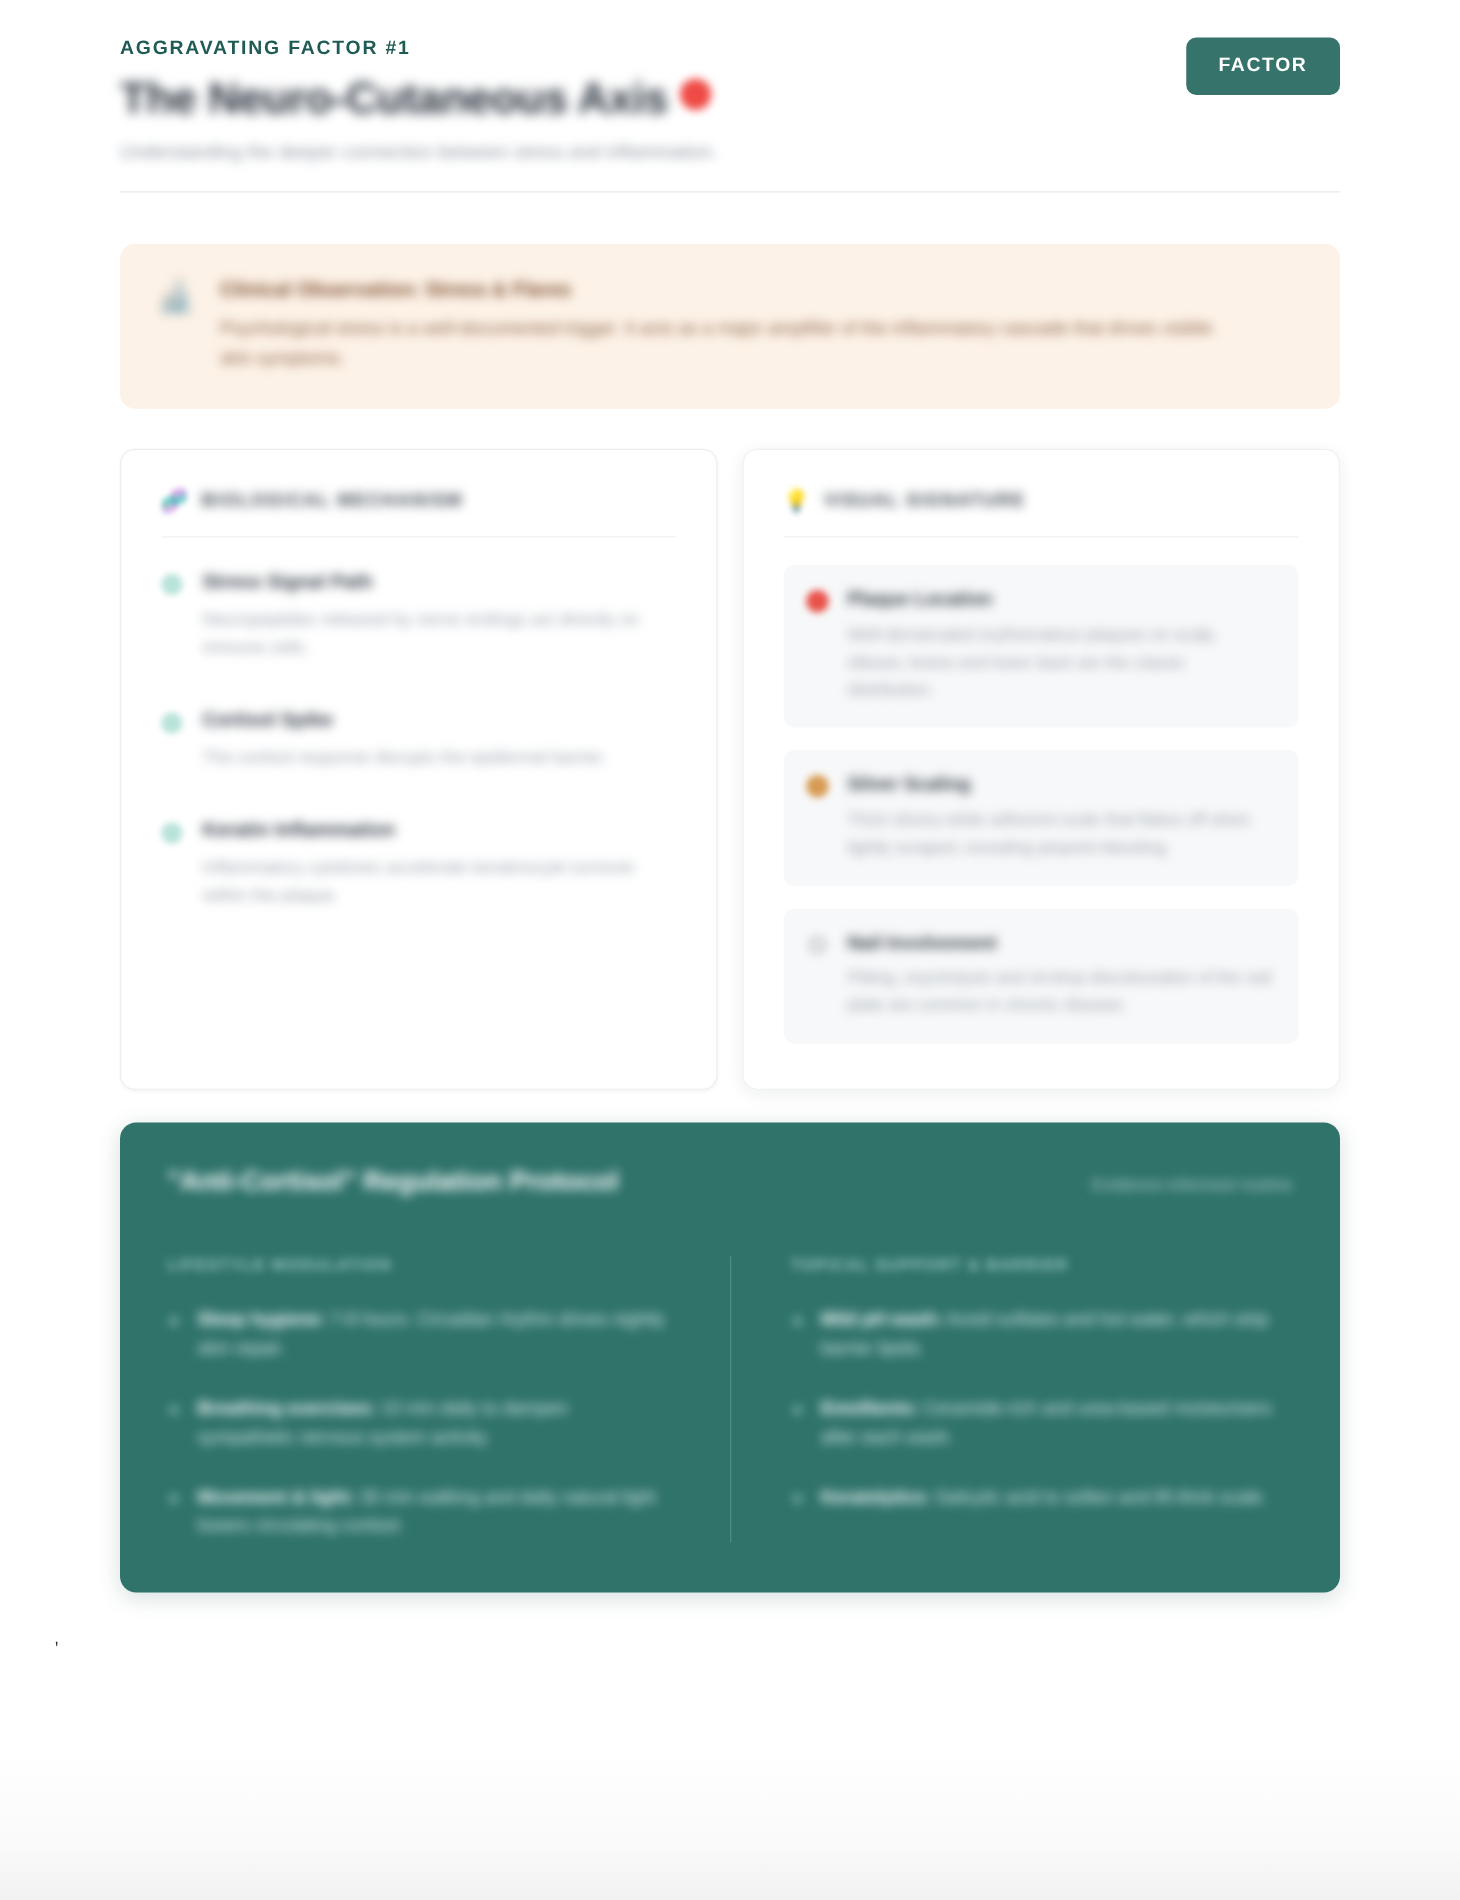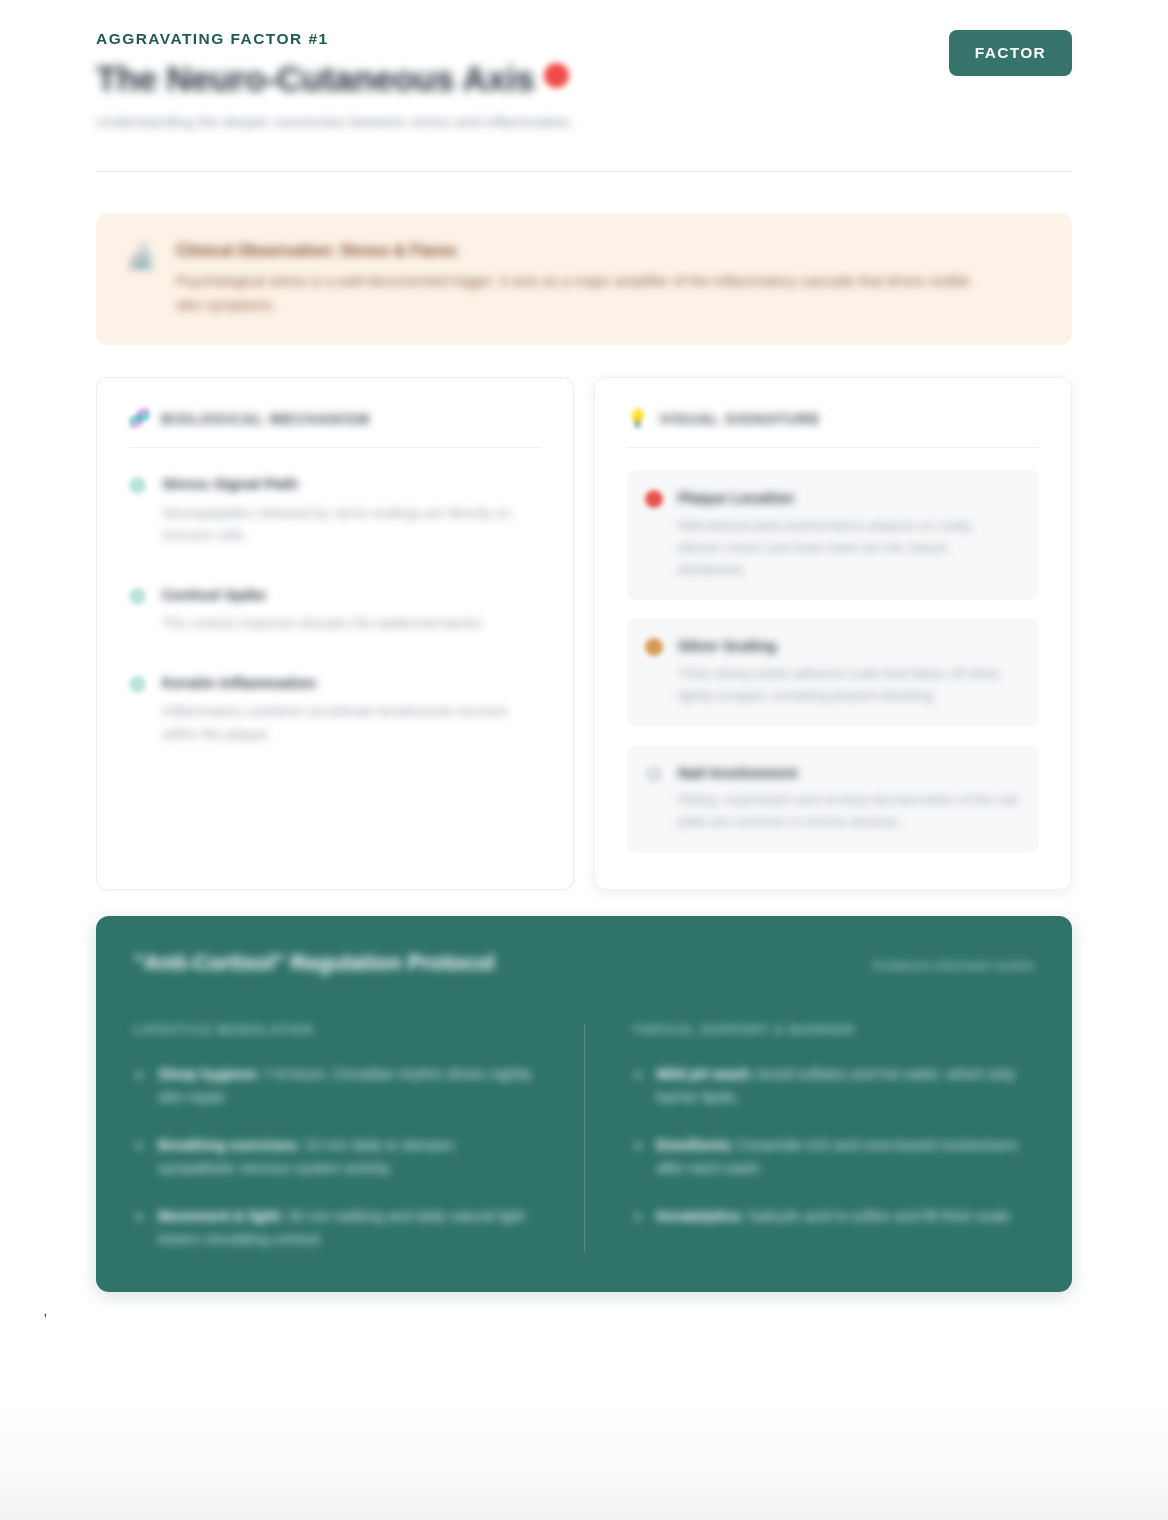--- a/index.html
+++ b/index.html
@@ -23,21 +23,21 @@
     position: absolute;
     left: 96px;
     top: 0;
     width: 976px;
   }
 
   
   .header {
     position: relative;
     padding-top: 30px;
-    padding-bottom: 38px;
+    padding-bottom: 20px;
     border-bottom: 1px solid #e8eaec;
   }
 
   .eyebrow {
     font-size: 15.5px;
     font-weight: 700;
     letter-spacing: 1.45px;
     color: #1f5b55;
     text-transform: uppercase;
     line-height: 1.2;

